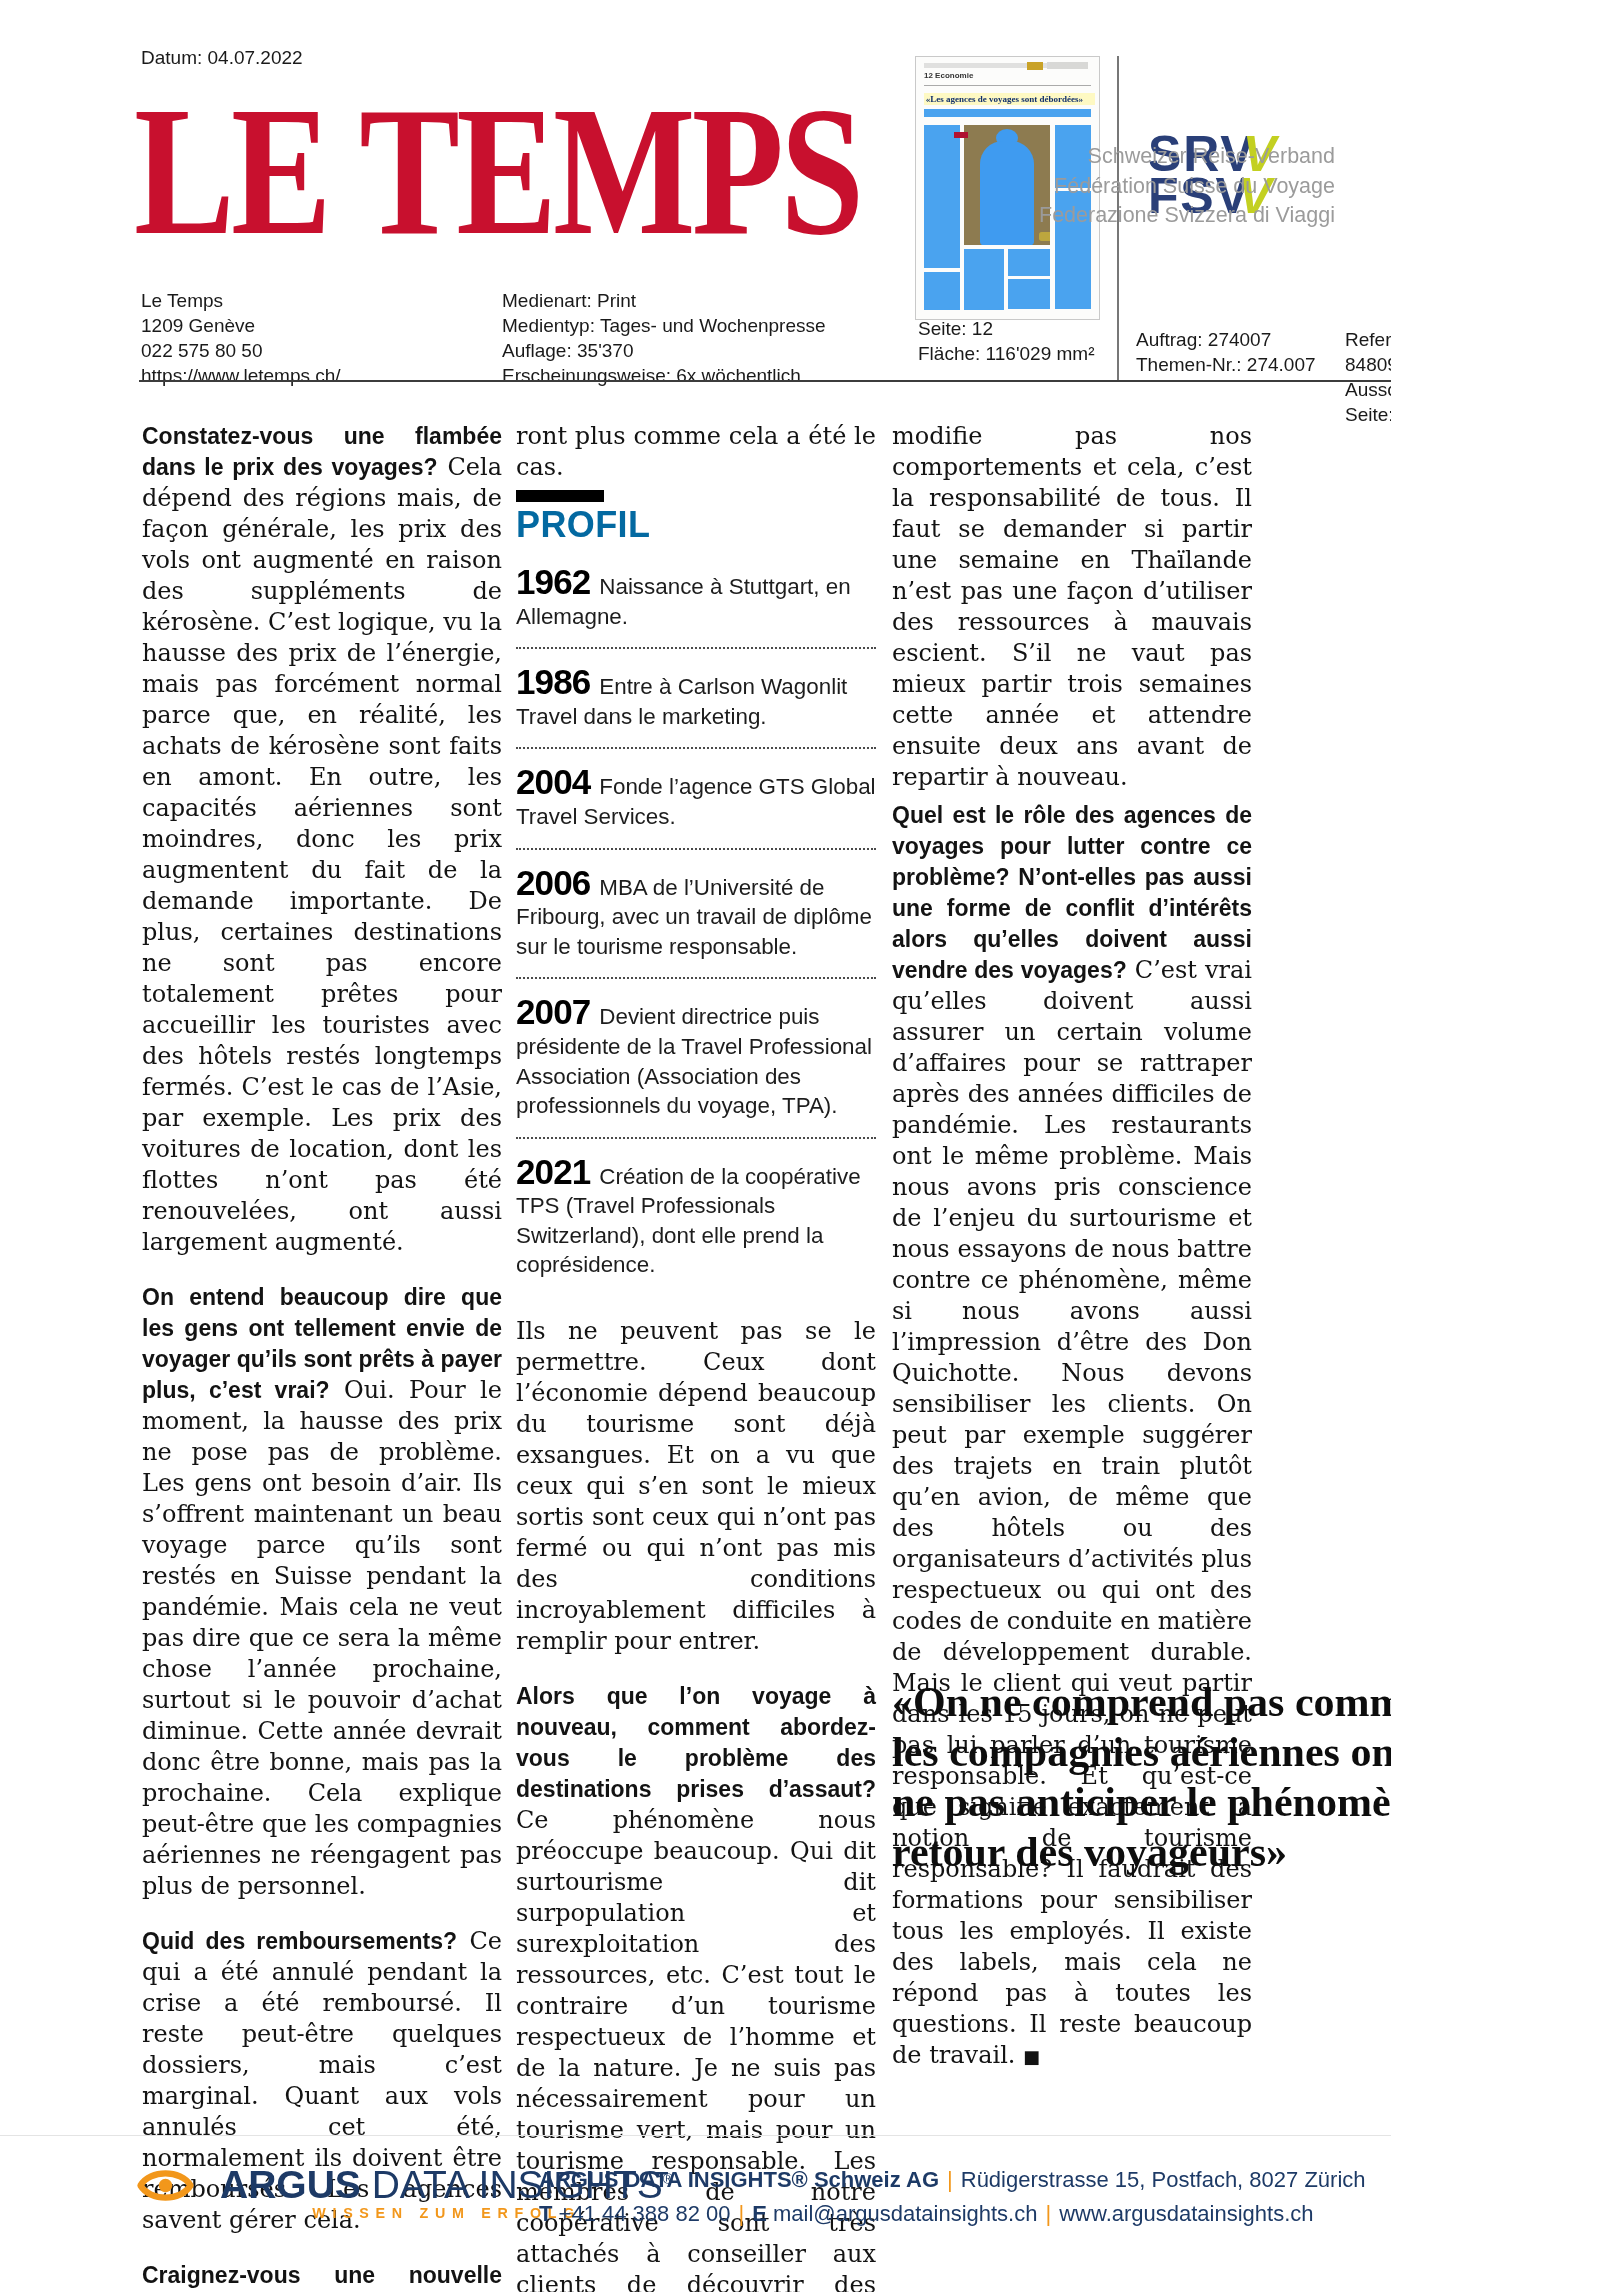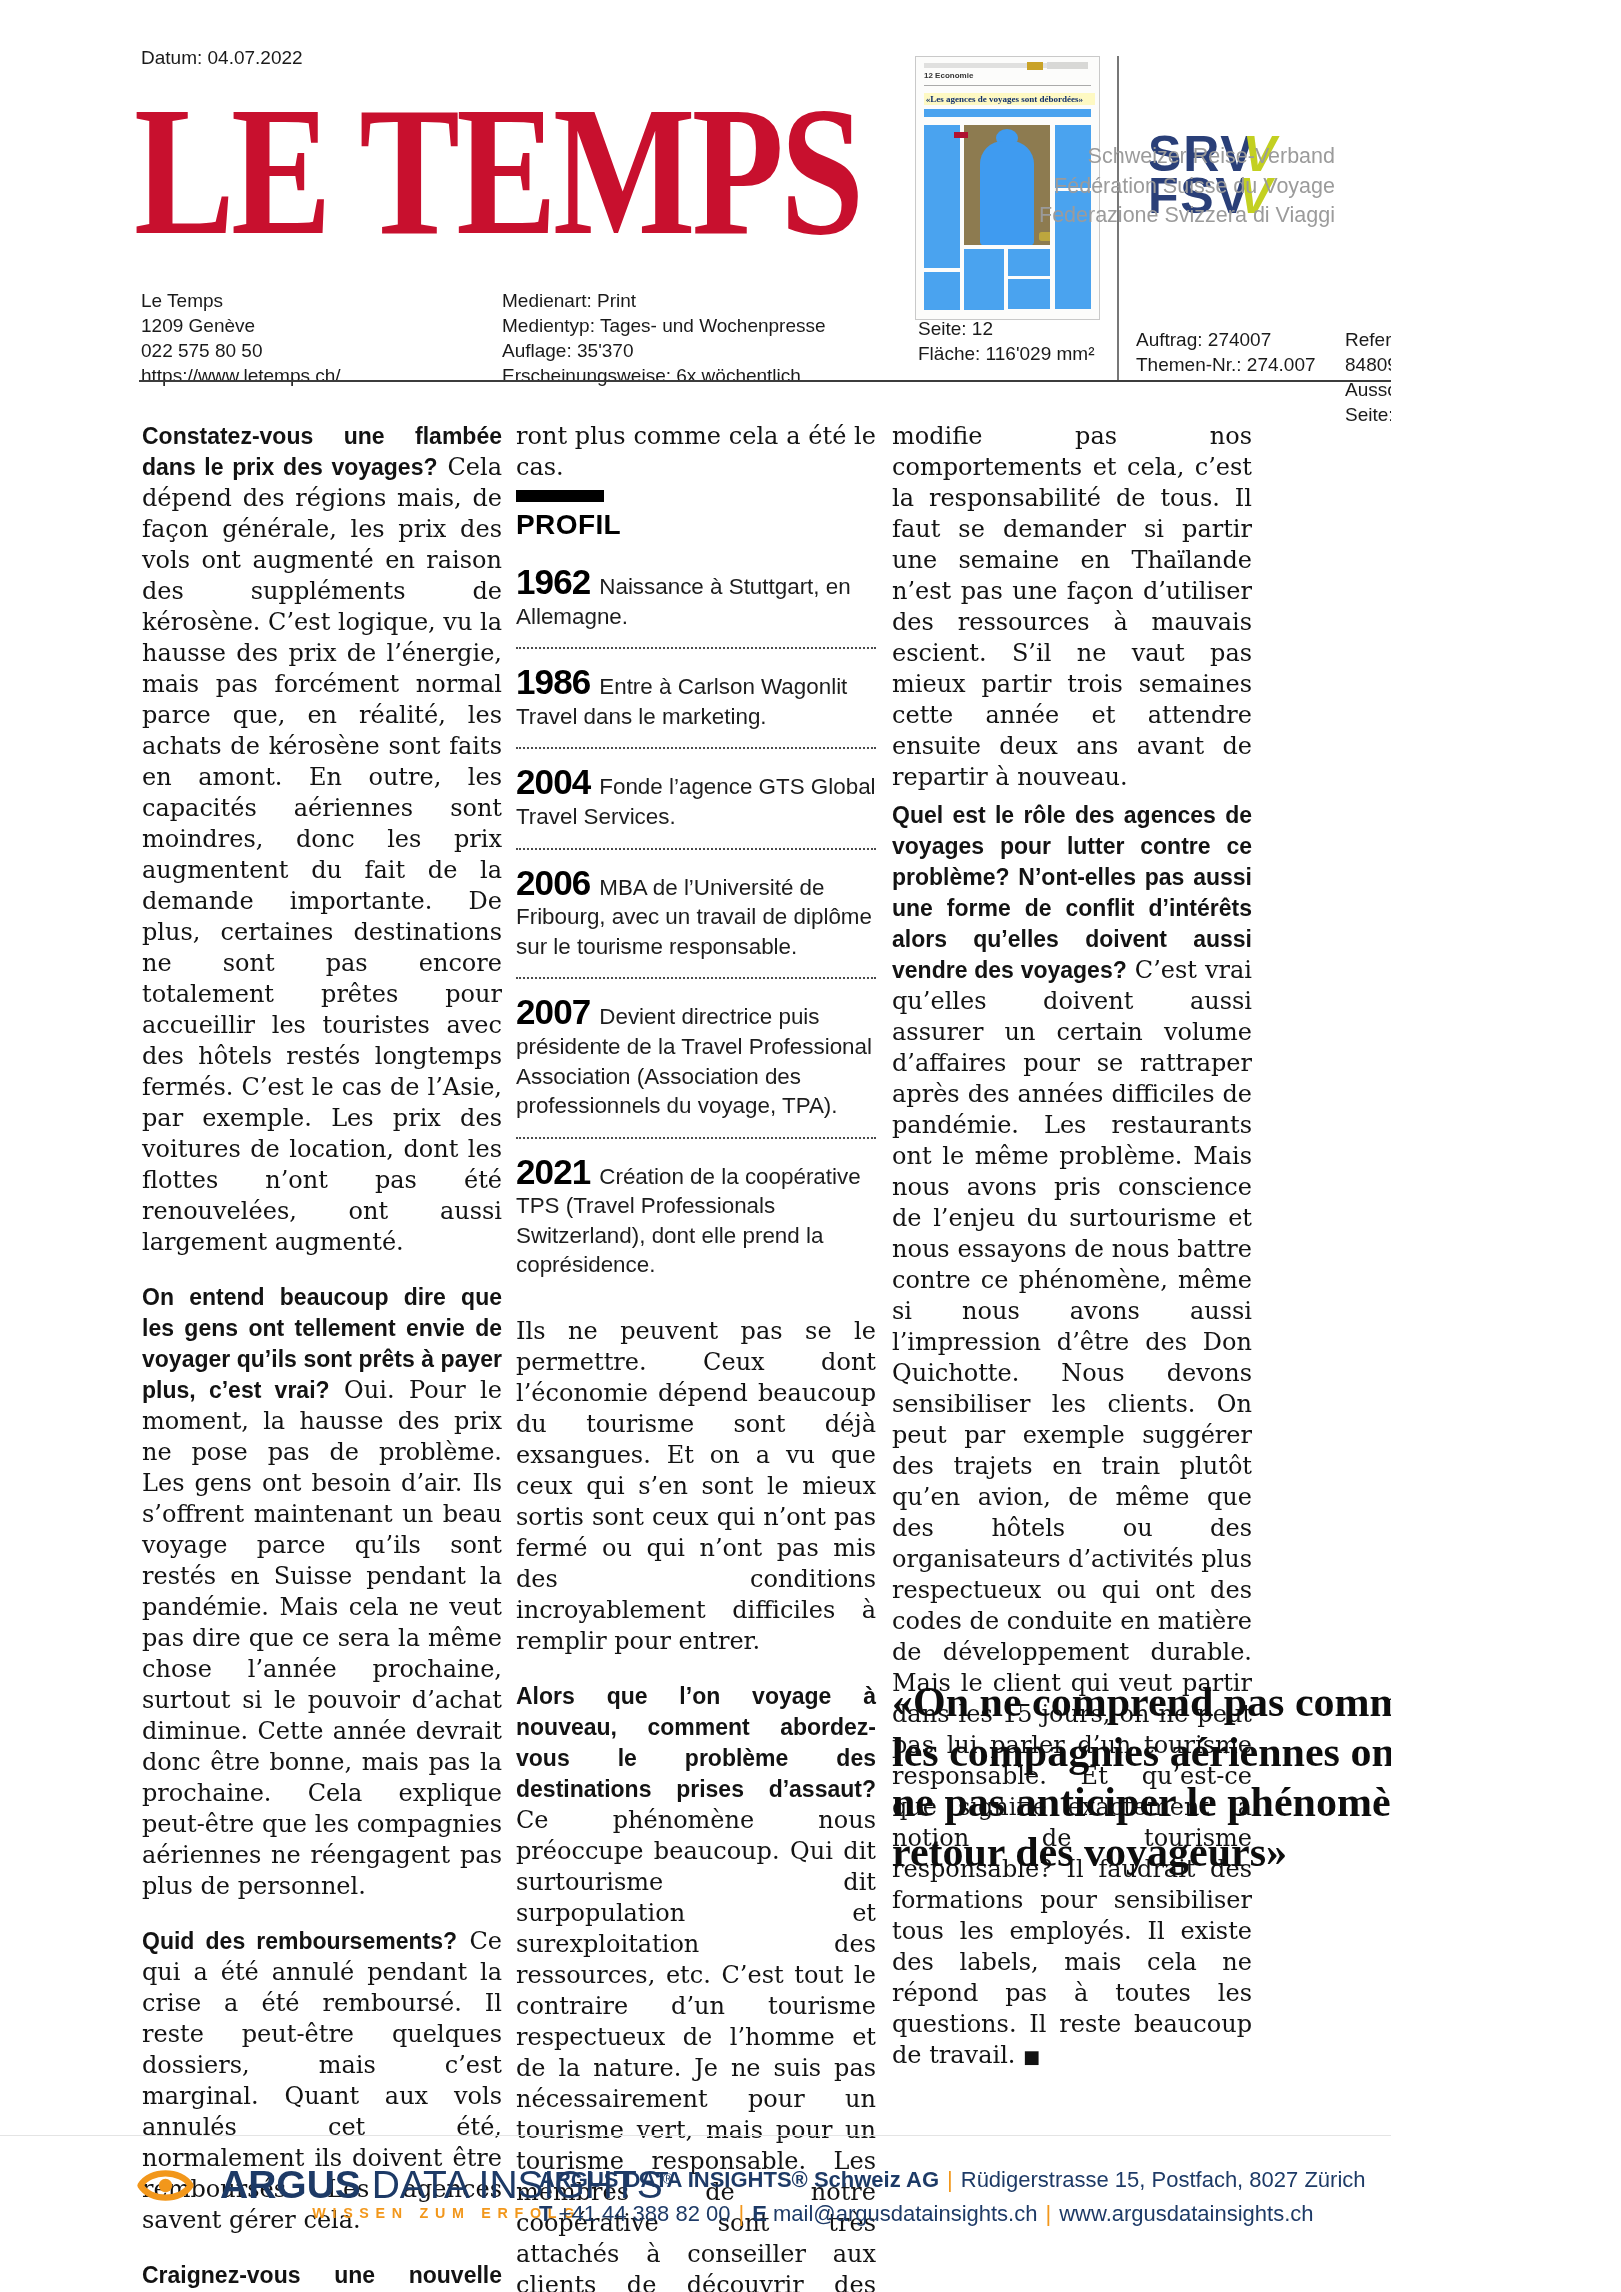--- a/index.html
+++ b/index.html
@@ -53,21 +53,21 @@
   .col1 { left:142px; } .col2 { left:516px; } .col3 { left:892px; }
   .qa { margin:0 0 24px 0; }
   .q  { font-family:"Liberation Sans", sans-serif; font-weight:700; font-size:23px; }
   .lead-para { margin:0 0 7.2px 0; }
   .mark { background:#f6ee49; padding:0 2.7px; }
   .endmark { font-size:18px; letter-spacing:0; }
 
   
   .profil { font-family:"Liberation Sans", sans-serif; margin:3.6px 0 36px 0; text-align:left; }
   .profil-bar { width:88px; height:11.6px; background:#000; margin:7.2px 0 7.2px 0; }
-  .profil-title { font-weight:800; font-size:28px; letter-spacing:0.4px; margin:0 0 27px 0; color:#000000; }
+  .profil-title { font-weight:800; font-size:36px; letter-spacing:0.4px; margin:0 0 27px 0; color:#0369a1; }
   .profil-entry { font-size:22.4px; line-height:29.6px; color:#1d1d1d; }
   .profil-year { font-weight:800; font-size:35px; letter-spacing:-0.9px; margin-right:9px; color:#000; }
   .dotline { border:none; border-bottom:2.7px dotted #4a4a4a; margin:16px 0 18px 0; }
 
   
   .pullquote { position:absolute; left:892px; top:1677px; width:618px;
     font-family:"Liberation Serif", serif; font-weight:700; font-size:42px; line-height:50px; color:#0d0d0d; }
 
   
   .footer { position:absolute; left:0; top:2135px; width:1621px; height:158px; border-top:0.9px solid #e4e4e4; }

